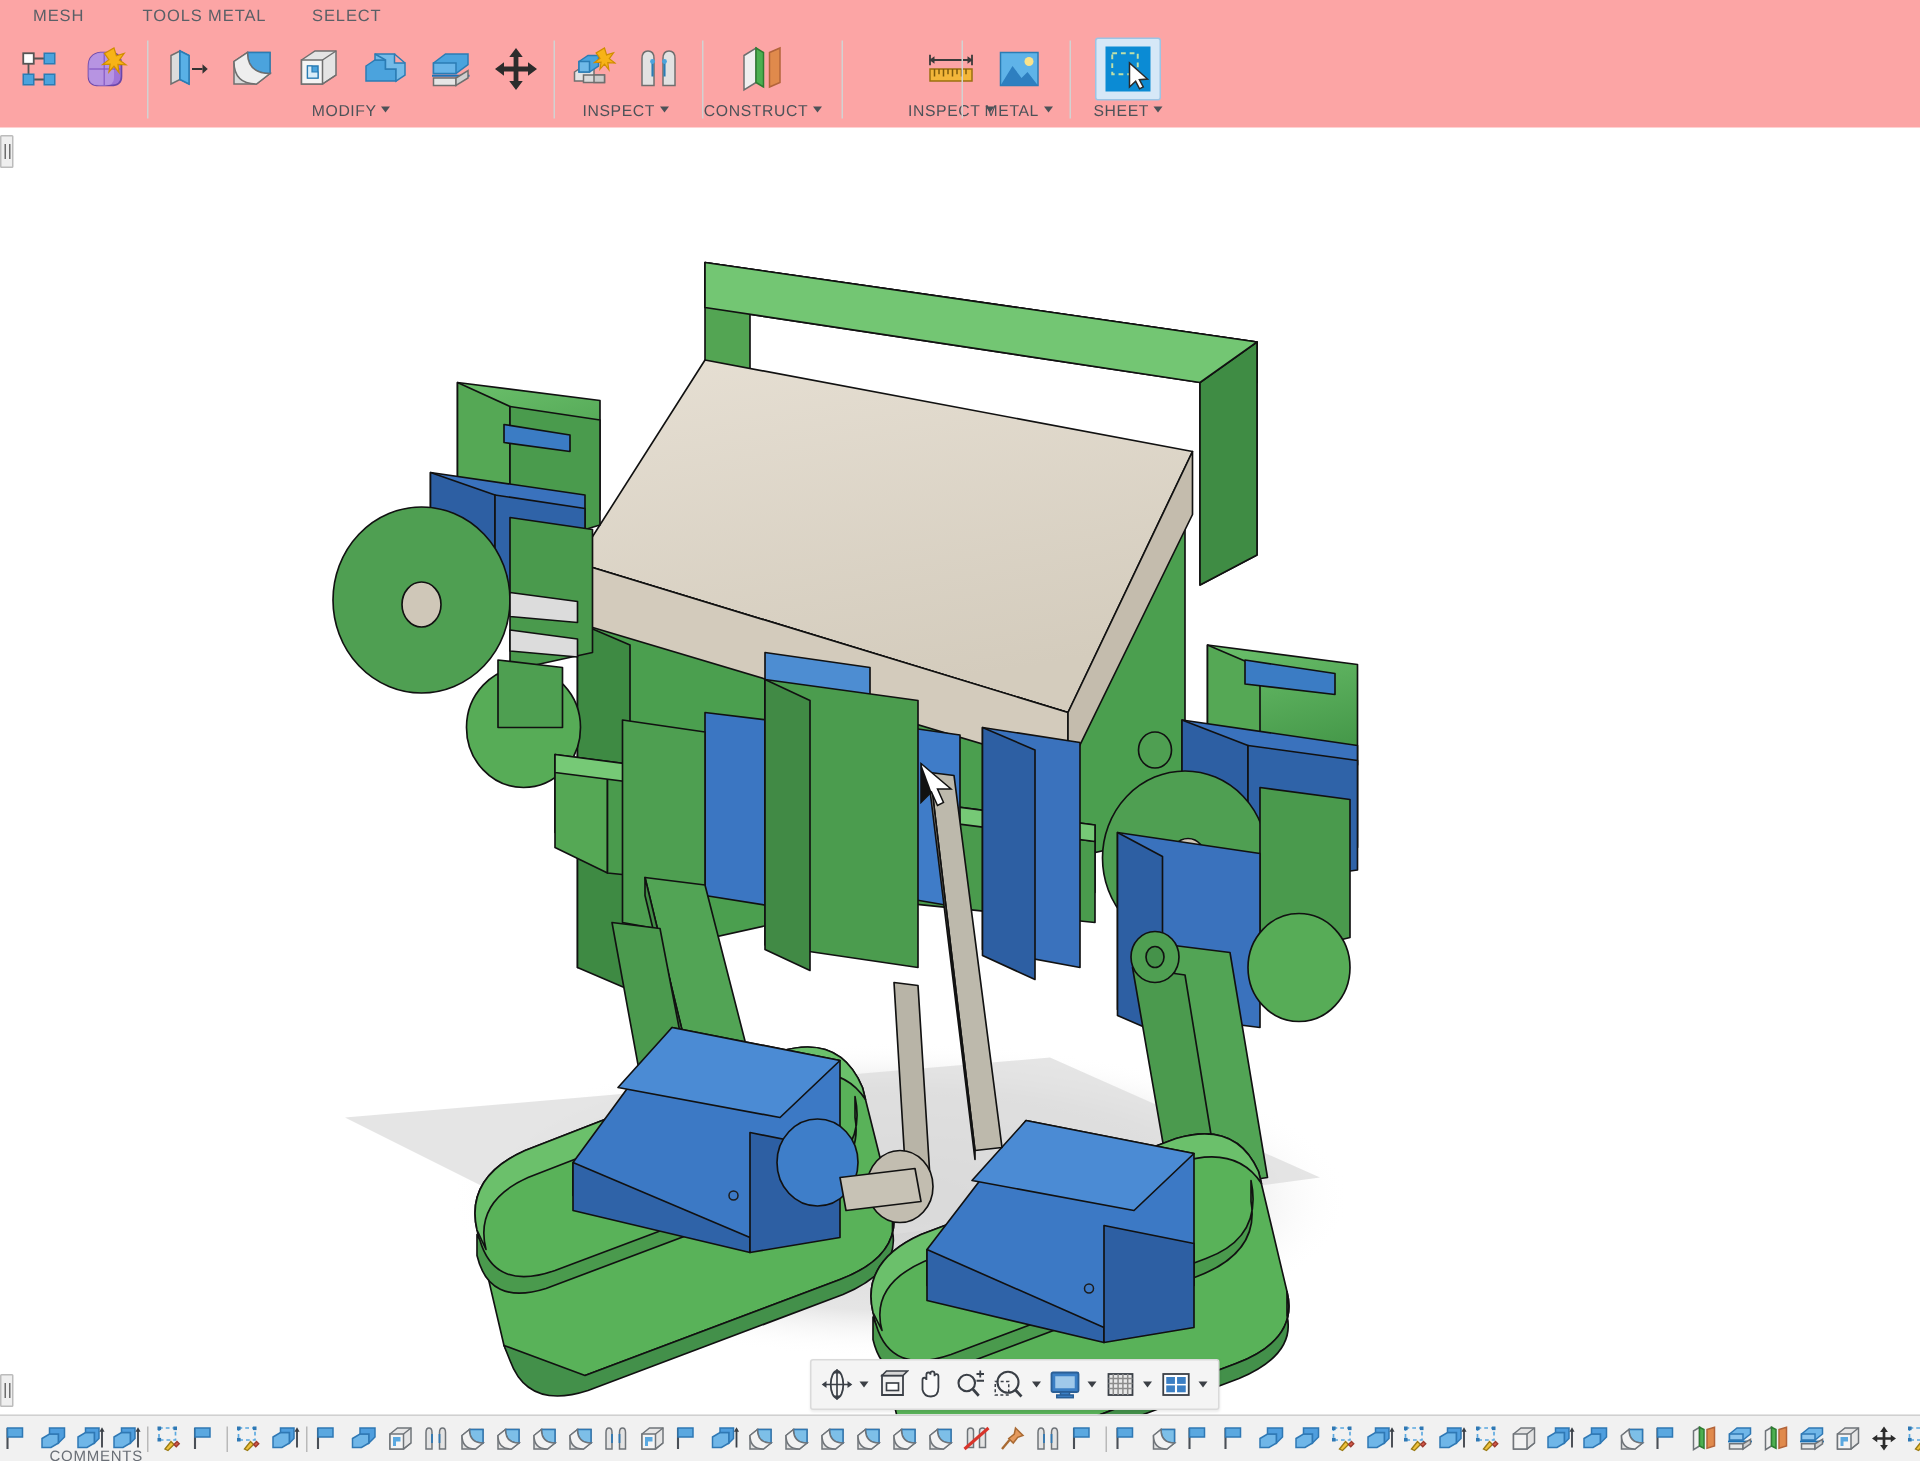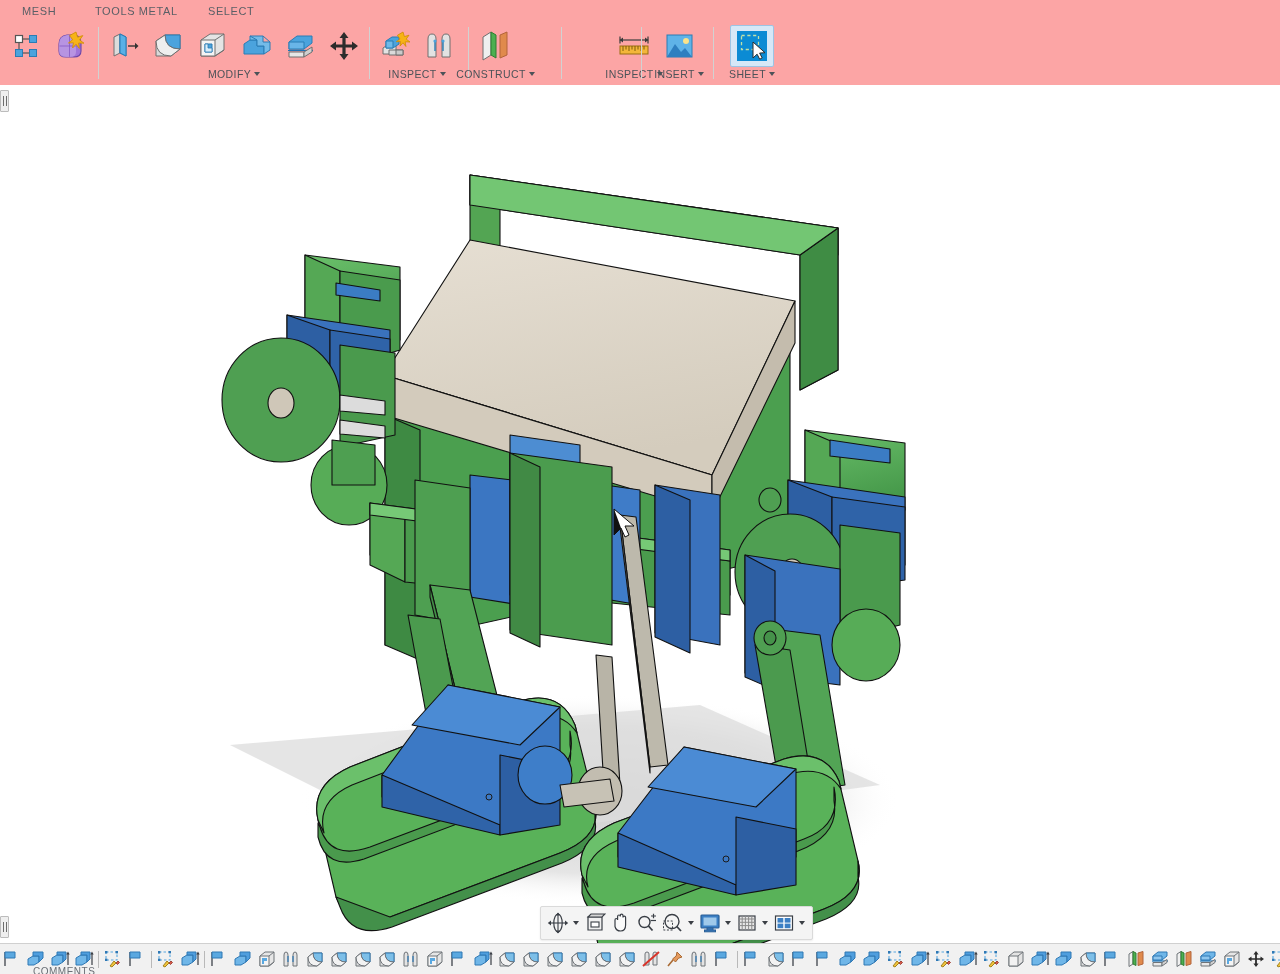--- a/index.html
+++ b/index.html
@@ -217,21 +217,21 @@
             </svg>
           </div>
         </div>
         <div class="gl">
           <span>INSPECT</span><span class="caret"></span>
         </div>
       </div>
 
       <div class="sep" style="left:468px"></div>
 
-      <div class="grp" style="left:453px;width:85px">
+      <div class="grp" style="left:466px;width:85px">
         <div class="icons" style="justify-content:center">
           <div class="ic">
             <svg width="40" height="34" viewBox="0 0 40 34">
               <path d="M7 8 L15 3 L15 26 L7 31 Z" fill="#efefef" stroke="#6f6f6f" stroke-width="1"></path>
               <path d="M15 3 L20 6 L20 29 L15 26 Z" fill="#4caf50" stroke="#2e7d32" stroke-width="1"></path>
               <path d="M24 6 L31 3 L31 26 L24 29 Z" fill="#e08a4c" stroke="#b3643a" stroke-width="1"></path>
             </svg>
           </div>
         </div>
         <div class="gl">
@@ -274,21 +274,21 @@
         <div class="icons" style="justify-content:center">
           <div class="ic">
             <svg width="34" height="32" viewBox="0 0 34 32">
               <rect x="5" y="5" width="25" height="22" fill="#5fb3e8" stroke="#2b7cb4" stroke-width="1"></rect>
               <circle cx="24" cy="11" r="3" fill="#fbe38a"></circle>
               <path d="M5 27 L13 14 L19 22 L23 18 L30 27 Z" fill="#2e7fc0"></path>
             </svg>
           </div>
         </div>
         <div class="gl">
-          <span>INSERT</span><span class="caret"></span>
+          <span>METAL</span><span class="caret"></span>
         </div>
       </div>
 
       <div class="sep" style="left:713px"></div>
 
       <div class="grp" style="left:717px;width:70px">
         <div class="icons" style="justify-content:center">
           <div class="ic sel">
             <svg width="34" height="34" viewBox="0 0 34 34">
               <rect x="2" y="2" width="30" height="30" fill="#0b8bd4"></rect>

